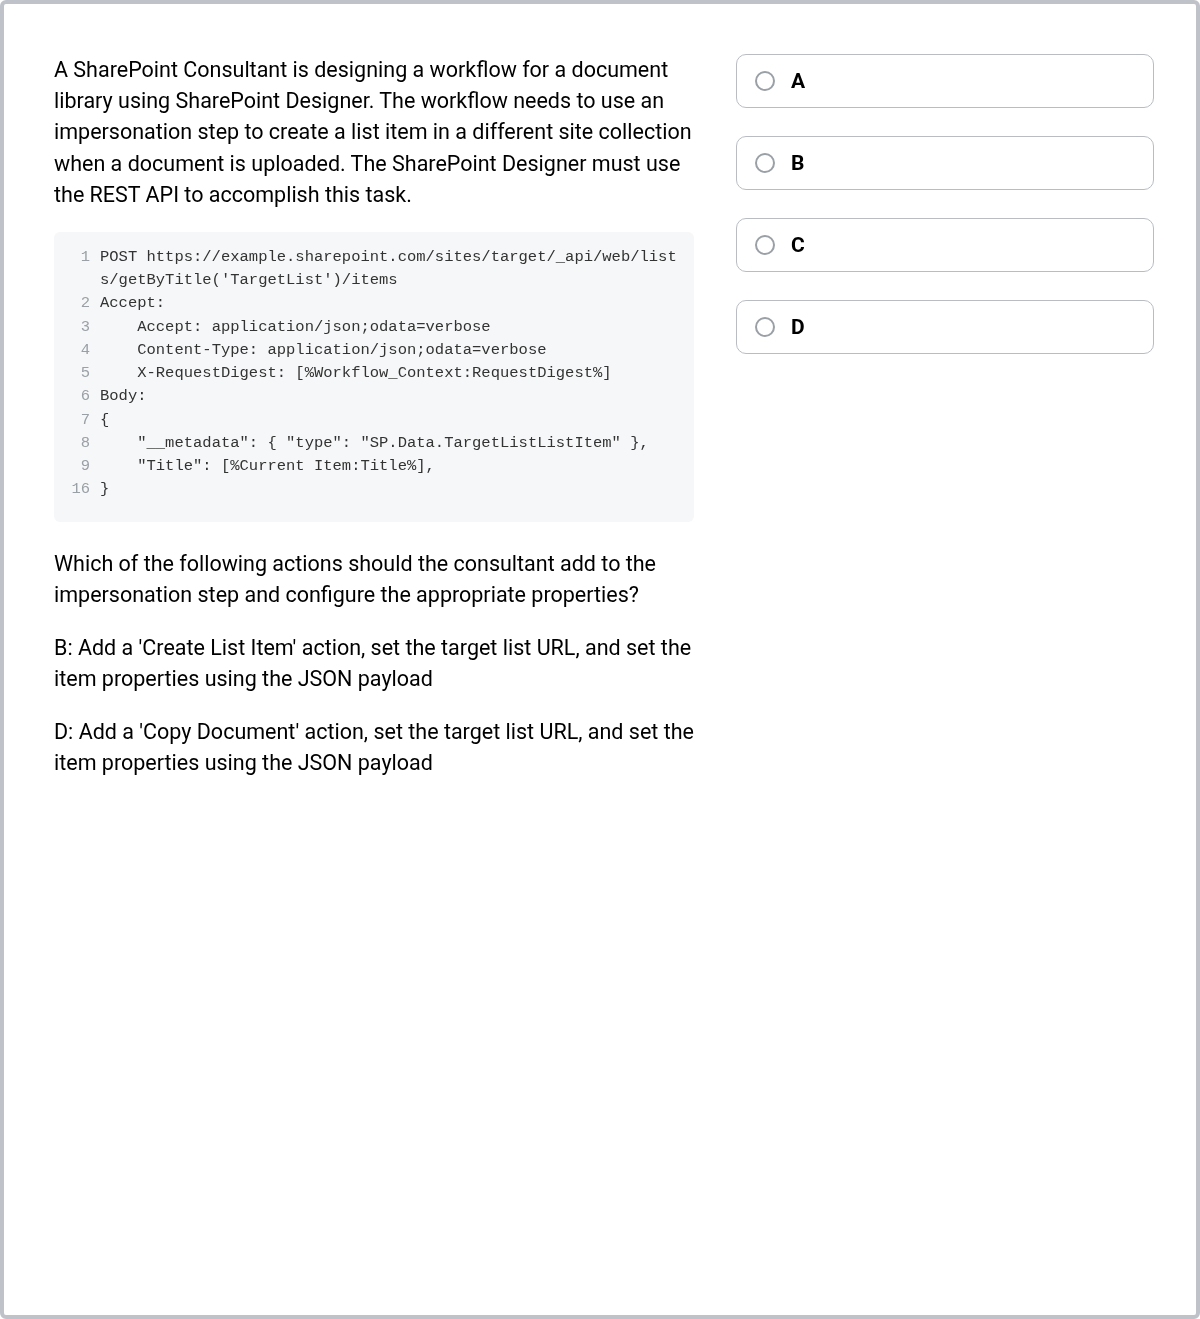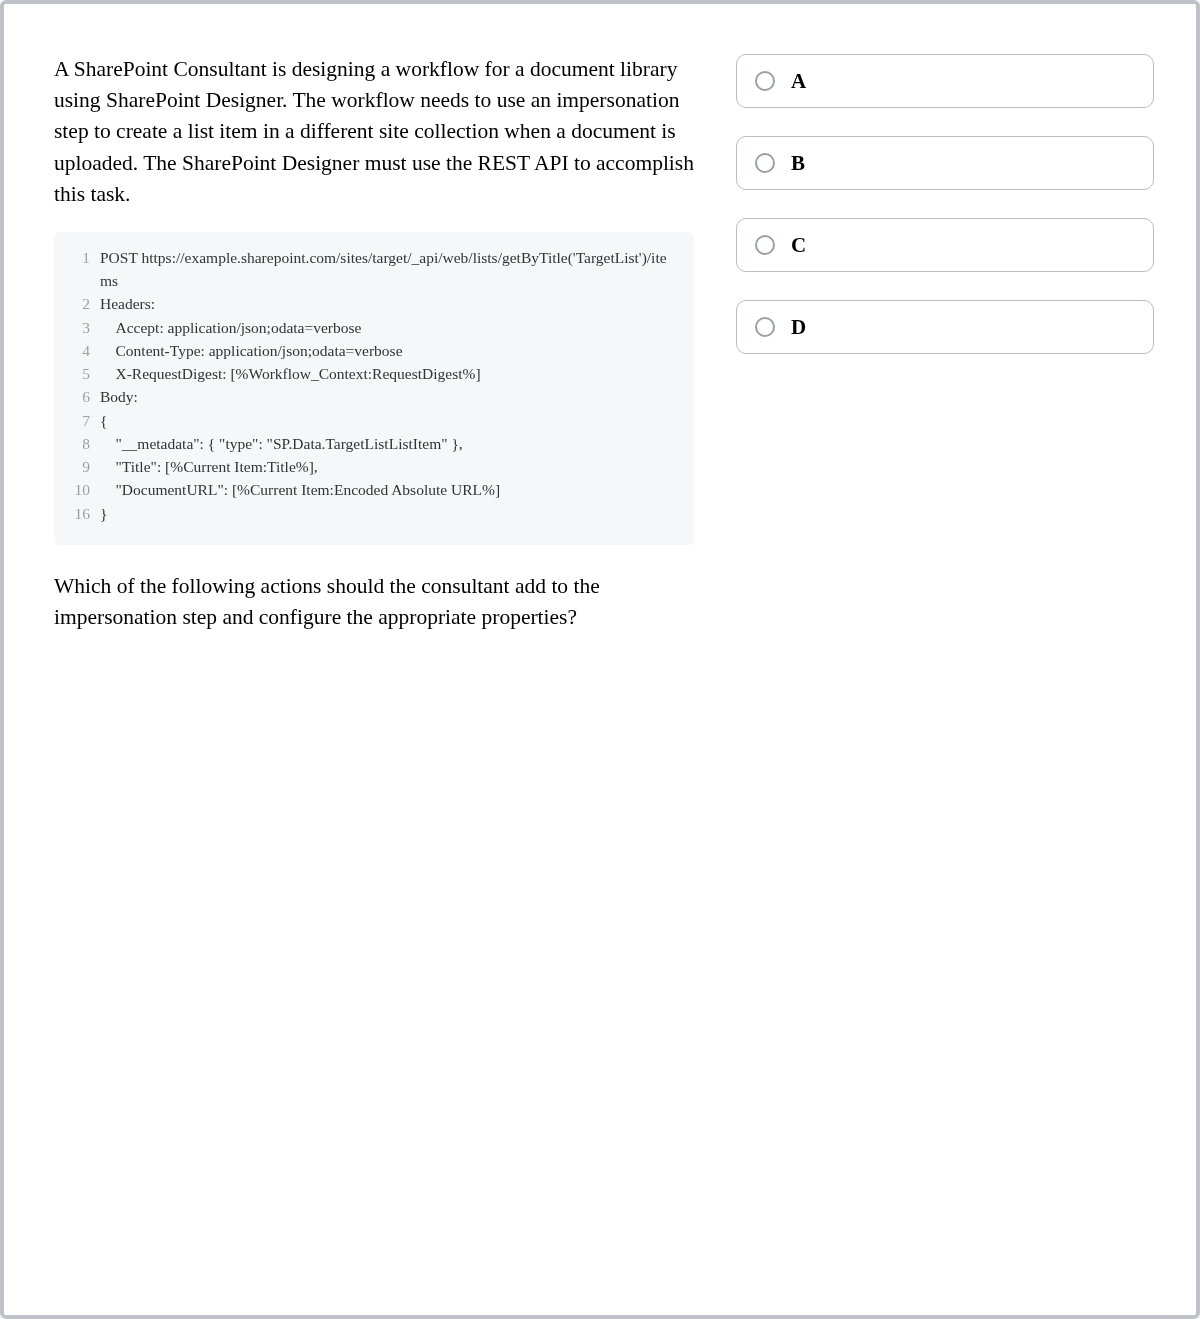--- a/index.html
+++ b/index.html
@@ -1,15 +1,15 @@
 <!DOCTYPE html>
 <html><head>
 <meta charset="utf-8">
 <style>
-  * { box-sizing: border-box; margin: 0; padding: 0; font-family: Liberation Serif, serif; }
+  * { box-sizing: border-box; margin: 0; padding: 0; }
   html, body { width: 1200px; height: 1319px; }
   body {
     font-family: -apple-system, BlinkMacSystemFont, "Segoe UI", Roboto, Helvetica, Arial, sans-serif;
     background: #fff;
     color: #000;
   }
   .outer {
     width: 1200px;
     height: 1319px;
     border: 4px solid #bfc3c9;
@@ -85,21 +85,21 @@
   <div class="question-col">
     <p>A SharePoint Consultant is designing a workflow for a document library using SharePoint Designer. The workflow needs to use an impersonation step to create a list item in a different site collection when a document is uploaded. The SharePoint Designer must use the REST API to accomplish this task.</p>
 
     <div class="codebox">
       <div class="code-line">
           <span class="gutter">1</span>
           <span class="code-text">POST https://example.sharepoint.com/sites/target/_api/web/lists/getByTitle('TargetList')/items</span>
         </div>
       <div class="code-line">
           <span class="gutter">2</span>
-          <span class="code-text">Headers:</span>
+          <span class="code-text">Accept:</span>
         </div>
       <div class="code-line">
           <span class="gutter">3</span>
           <span class="code-text">    Accept: application/json;odata=verbose</span>
         </div>
       <div class="code-line">
           <span class="gutter">4</span>
           <span class="code-text">    Content-Type: application/json;odata=verbose</span>
         </div>
       <div class="code-line">
@@ -116,30 +116,28 @@
         </div>
       <div class="code-line">
           <span class="gutter">8</span>
           <span class="code-text">    "__metadata": { "type": "SP.Data.TargetListListItem" },</span>
         </div>
       <div class="code-line">
           <span class="gutter">9</span>
           <span class="code-text">    "Title": [%Current Item:Title%],</span>
         </div>
       <div class="code-line">
-          <span class="gutter">10</span>
-          <span class="code-text">    "DocumentURL": [%Current Item:Encoded Absolute URL%]</span>
-        </div>
-      <div class="code-line">
           <span class="gutter">16</span>
           <span class="code-text">}</span>
         </div>
     </div>
 
     <p class="after-code">Which of the following actions should the consultant add to the impersonation step and configure the appropriate properties?</p>
+    <p>B: Add a 'Create List Item' action, set the target list URL, and set the item properties using the JSON payload</p>
+    <p>D: Add a 'Copy Document' action, set the target list URL, and set the item properties using the JSON payload</p>
   </div>
 
   <div class="answers-col">
     <div class="answer">
       <span class="radio-icon"></span>
       <span class="answer-label">A</span>
     </div>
     <div class="answer">
       <span class="radio-icon"></span>
       <span class="answer-label">B</span>

